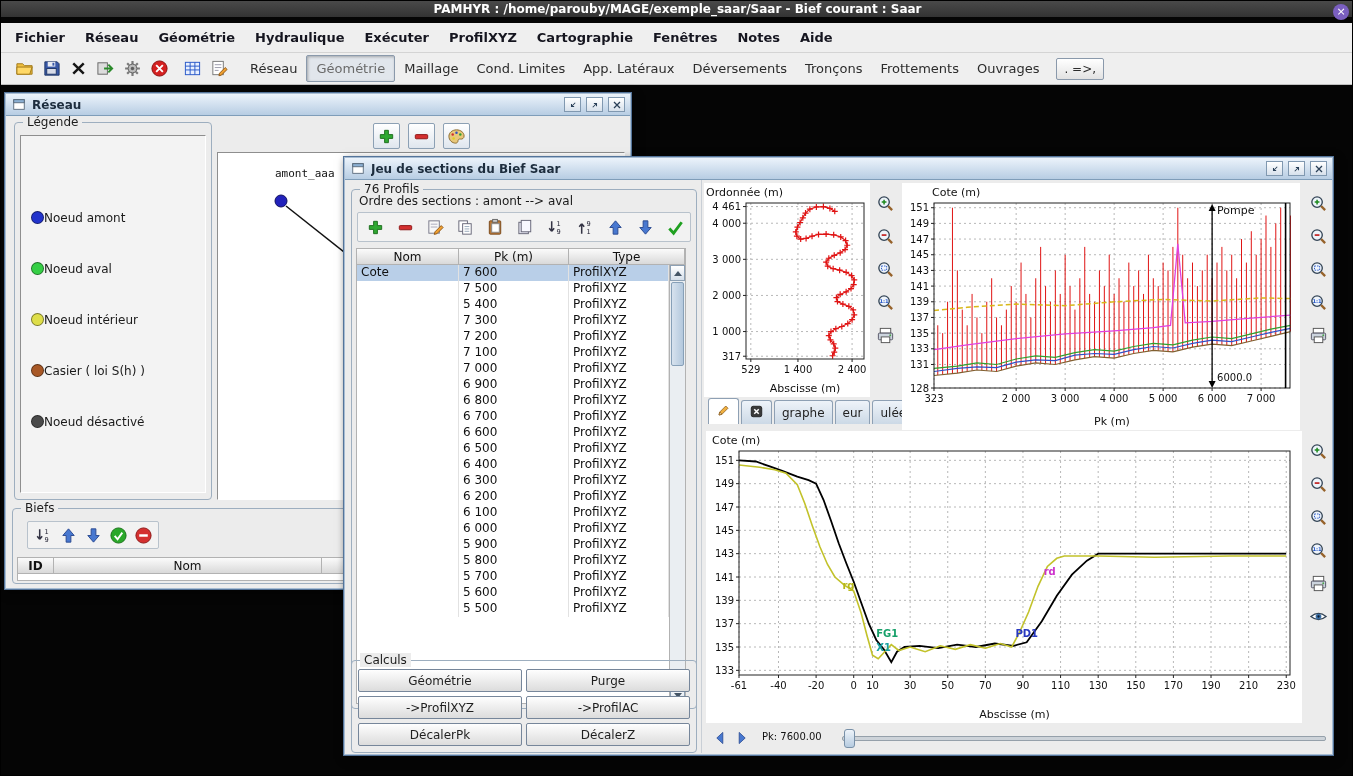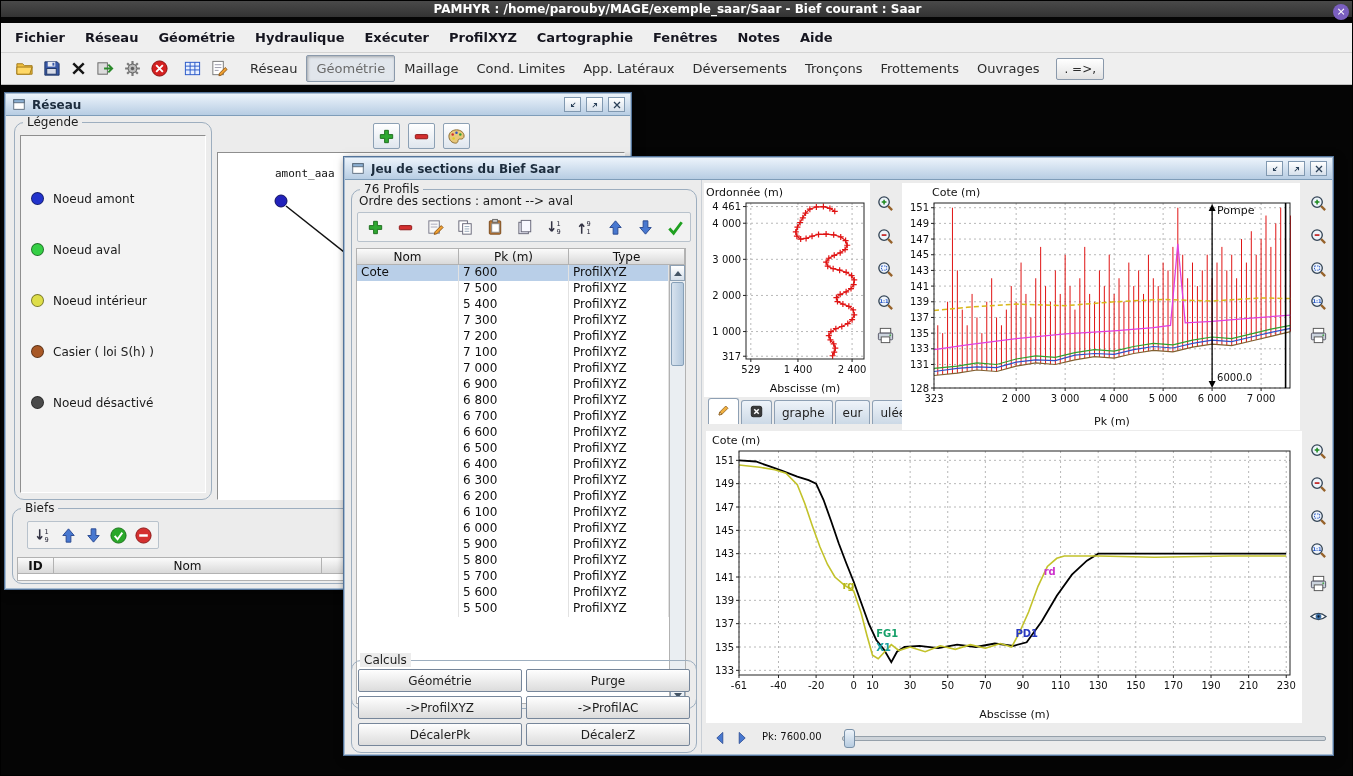--- a/index.html
+++ b/index.html
@@ -22,21 +22,21 @@
 .tool-text-btn.boxed{border:1px solid #8a99ab;background:linear-gradient(#fff,#e2e2e2);border-radius:2px;margin-left:8px;padding:3px 7px;font-size:12px}
 
 
 .iframe{position:absolute;background:#ececec;border:1px solid #54749a;box-shadow:0 0 0 1px #a7bcd2 inset, 2px 3px 8px rgba(0,0,0,.55)}
 .iframe-titlebar{position:absolute;left:1px;right:1px;top:1px;height:22px;background:linear-gradient(#ecf3fb,#b7cde3);border-bottom:1px solid #7f9db9;display:flex;align-items:center;padding:0 5px;gap:5px;cursor:move}
 .iframe-title{font-weight:bold;font-size:12px;color:#1d2d3e;flex:1;white-space:nowrap;overflow:hidden}
 .win-btn{width:17px;height:15px;border:1px solid #8098b0;background:linear-gradient(#fff,#d7e1ec);display:inline-flex;align-items:center;justify-content:center;cursor:pointer;flex:none}
 .win-btn svg{width:12px;height:12px}
 .iframe-content{position:absolute;left:2px;right:2px;top:23px;bottom:2px;background:#ececec;overflow:hidden}
 
-.groupbox{position:absolute;border:1px solid #9daebf;border-radius:10px}
+.groupbox{position:absolute;border:1px solid #9daebf;border-radius:4px}
 .gb-title{position:absolute;top:-8px;left:8px;background:#ececec;padding:0 4px;font-size:12px;color:#1c1c1c;white-space:nowrap}
 
 .btn{display:flex;align-items:center;justify-content:center;border:1px solid #76869a;background:linear-gradient(#fefefe,#dcdcdc);font-size:12px;color:#1e1e1e;border-radius:2px;cursor:pointer;white-space:nowrap}
 
 .mini-toolbar{display:flex;align-items:center;gap:3px;border:1px solid #b8c2cc;background:#f2f2f2;border-radius:2px;padding:2px 4px}
 
 
 .thead{display:flex;height:17px;background:linear-gradient(#fbfbfb,#d9d9d9);border:1px solid #b2b2b2}
 .thcell{border-right:1px solid #b2b2b2;font-size:12px;color:#111;display:flex;align-items:center;justify-content:center;overflow:hidden;cursor:pointer}
 .tbody{background:#fff;border:1px solid #b2b2b2;border-top:none;overflow:hidden;position:relative}
@@ -60,21 +60,21 @@
 
 
 .slider-track{position:absolute;height:5px;background:#cdd3d9;border:1px solid #95a0aa;border-radius:2px;cursor:pointer}
 .slider-thumb{position:absolute;width:11px;height:19px;background:linear-gradient(#eef4fa,#b6cbe0);border:1px solid #7890a8;border-radius:3px;cursor:grab}
 
 .vtoolbar{position:absolute;display:flex;flex-direction:column;gap:7px;align-items:center}
 .nav-btn{width:20px;height:20px;display:inline-flex;align-items:center;justify-content:center;cursor:pointer}
 .nav-btn svg{width:16px;height:16px}
 
 .legend-inner{position:absolute;left:5px;right:5px;top:12px;bottom:6px;background:#f3f3f3;border:1px solid;border-color:#8e8e8e #fff #fff #8e8e8e;padding-top:56px}
-.legend-item{height:51px;display:flex;gap:9px;padding-left:10px}
+.legend-item{height:51px;display:flex;align-items:center;padding-left:10px}
 .legend-dot{width:13px;height:13px;border-radius:50%;border:1px solid rgba(0,0,0,.45);flex:none}
 .legend-label{font-size:12px;color:#1a1a1a}
 
 svg text{font-family:"DejaVu Sans","Liberation Sans",sans-serif}
 .canvas-white{position:absolute;background:#fff;border:1px solid;border-color:#8e8e8e #fff #fff #8e8e8e}
 </style>
 </head>
 <body>
 
 <div id="screen">

